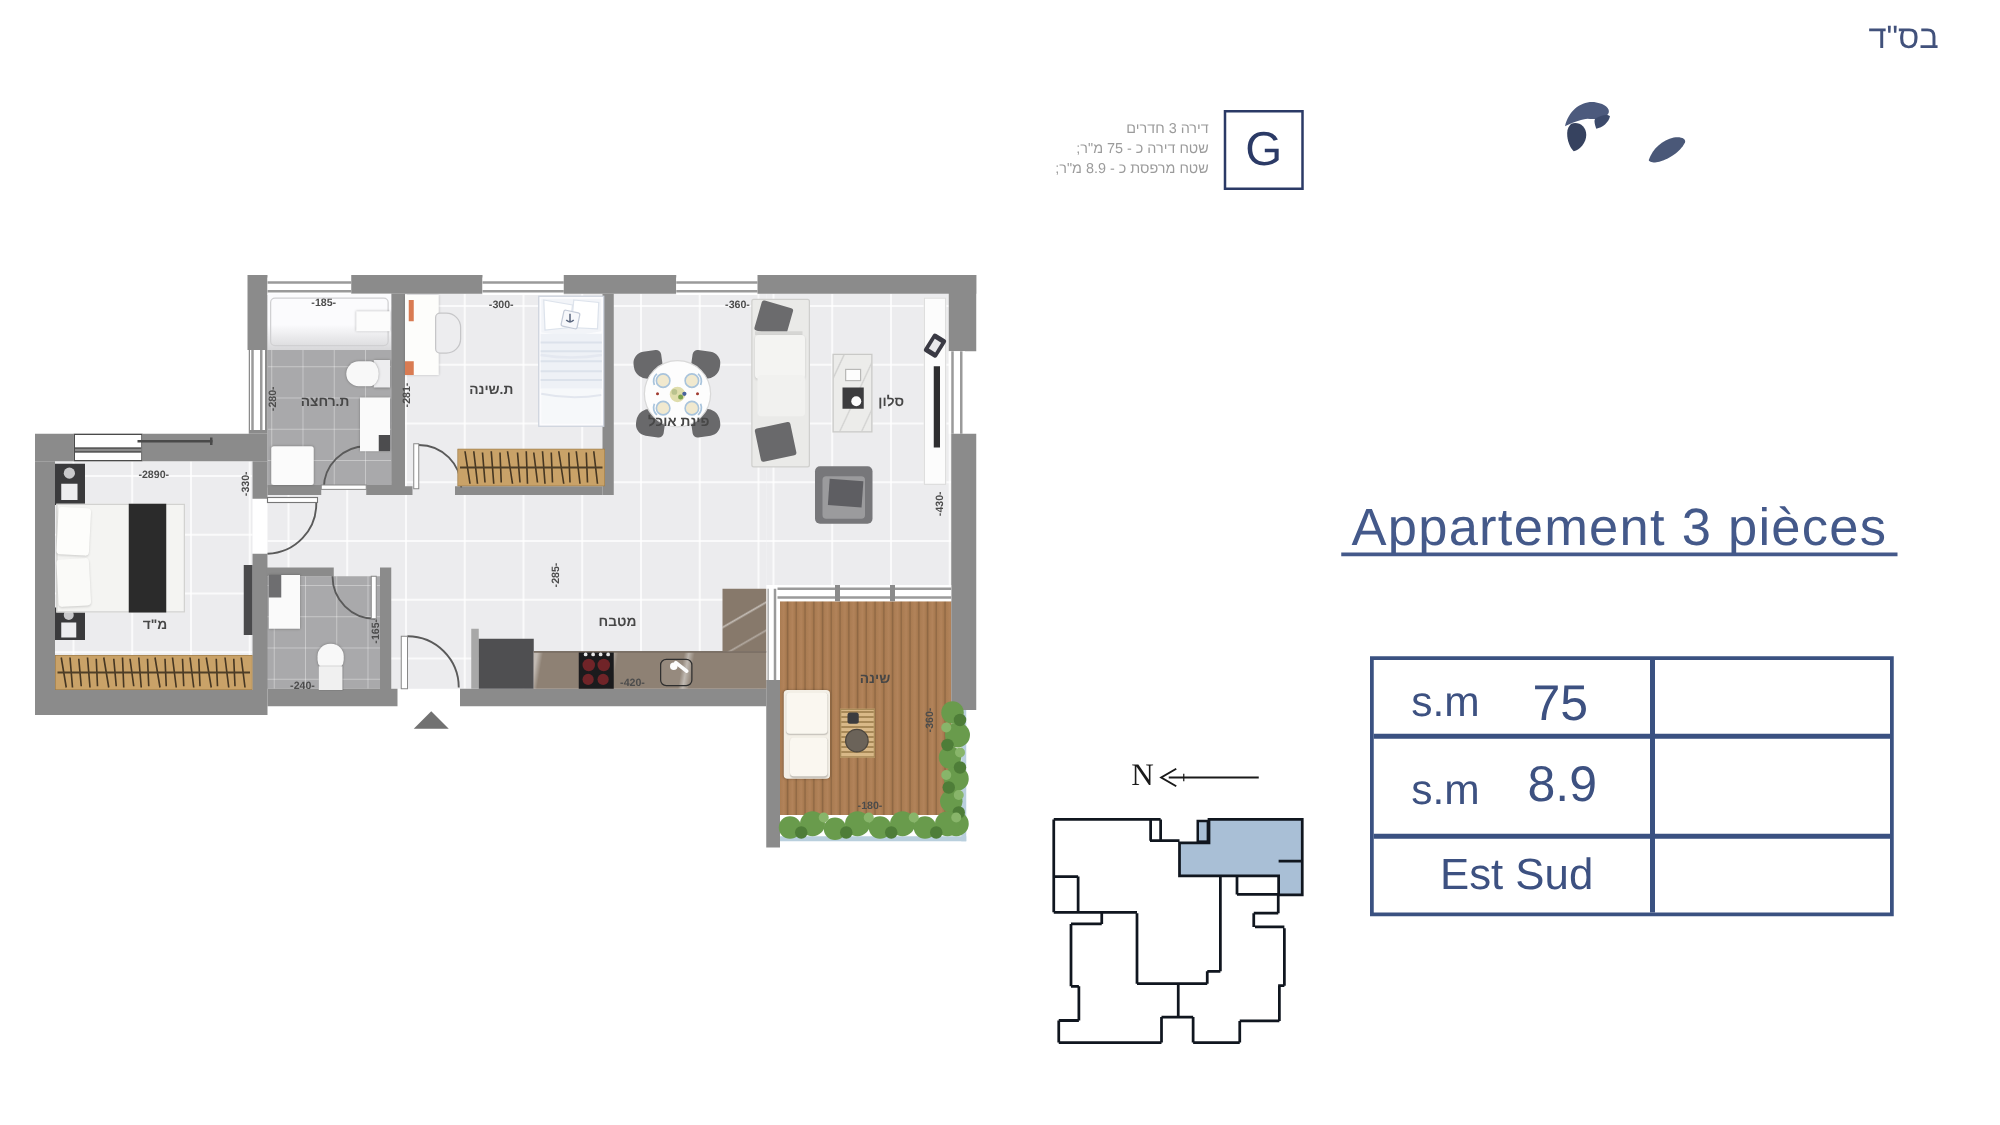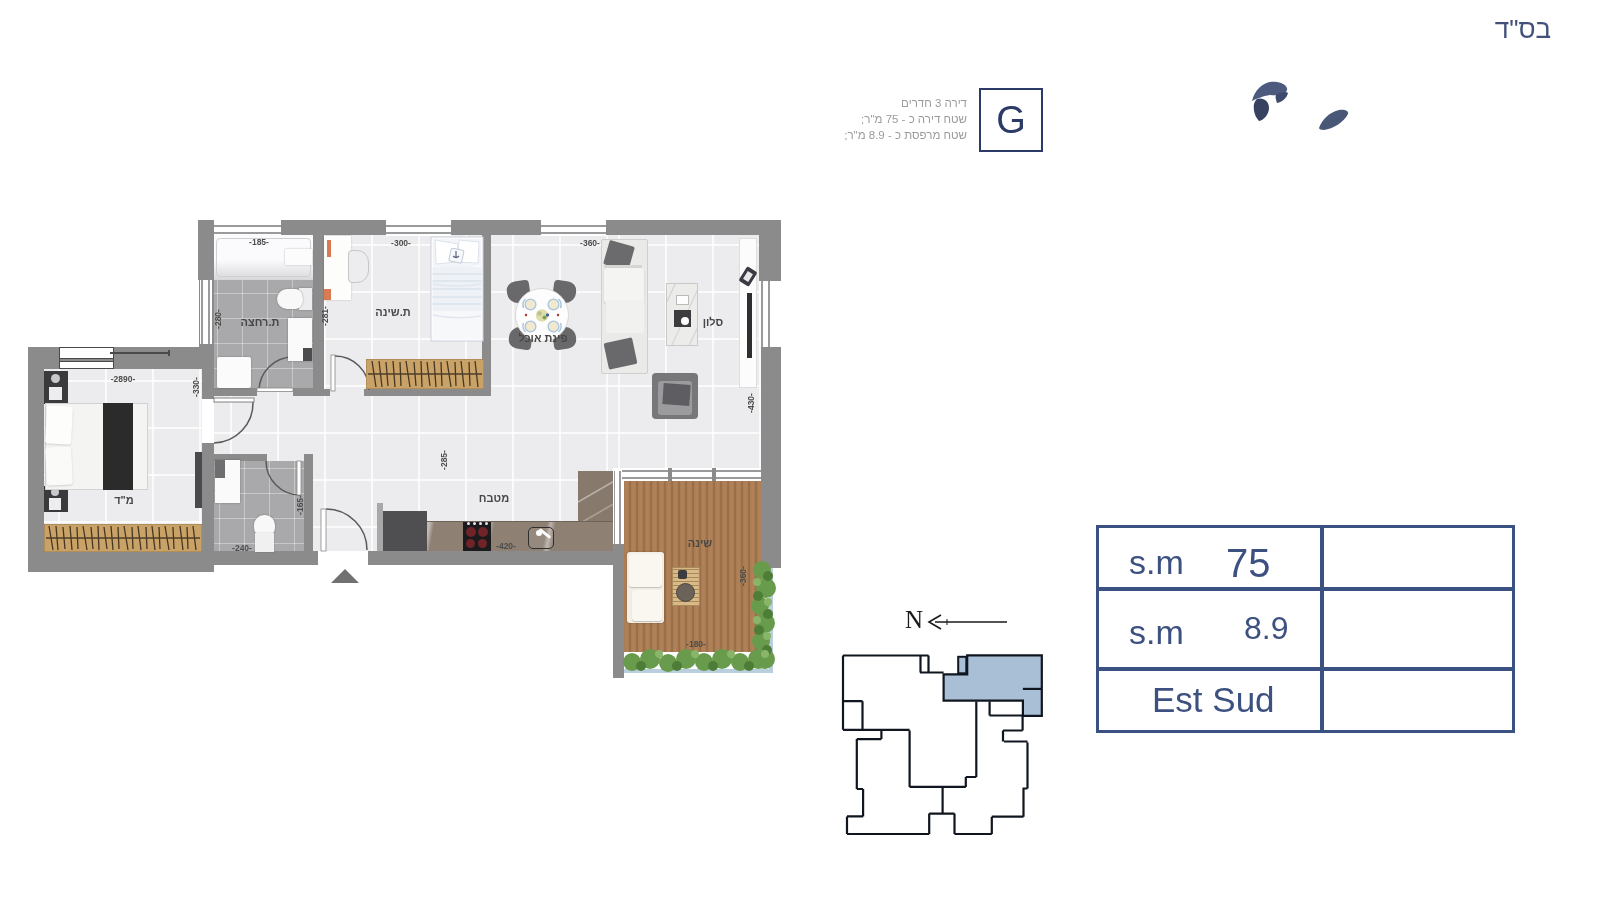--- a/index.html
+++ b/index.html
@@ -25,34 +25,35 @@
 
 <div class="abs" style="left:979px;top:88px;width:60px;height:60px;border:2px solid #2b3a66;background:#fff;text-align:center;line-height:60px;font-size:38px;color:#2b3a66;">G</div>
 
 <svg class="abs" style="left:1245px;top:76px;" width="110" height="60" viewBox="0 0 110 60">
 <path d="M7,25 C10,12 21,4 32,6 C39,7 43,11 42,14 C41,18 33,20 25,19 C18,20 11,23 7,25 Z" fill="#4c5a7d"></path>
 <path d="M31,19 C36,16 41,15 43,17 C42,22 37,26 32,27 C31,24 30,21 31,19 Z" fill="#3c4a6b"></path>
 <path d="M12,23 C18,21 24,25 24,32 C24,38 19,44 14,45 C10,41 8,34 9,28 C10,25 11,24 12,23 Z" fill="#36425f"></path>
 <path d="M74,52 C77,43 85,36 94,34 C100,33 104,35 103,38 C99,46 88,53 79,54 C76,54 74,53 74,52 Z" fill="#4a5878"></path>
 </svg>
 
+<div class="abs" style="left:1073px;top:402px;width:445px;text-align:center;font-size:42px;line-height:40px;letter-spacing:1px;color:#44598a;border-bottom:3px solid #44598a;">Appartement 3 pièces</div>
 
 <div class="abs" style="left:1096px;top:525px;width:413px;height:202px;border:3.5px solid #3a5181;color:#3d5181;">
 
   <div class="abs" style="left:221px;top:0;width:3.5px;height:100%;background:#3a5181;"></div>
 
   <div class="abs" style="left:0;top:59px;width:100%;height:3.5px;background:#3a5181;"></div>
 
   <div class="abs" style="left:0;top:139px;width:100%;height:3.5px;background:#3a5181;"></div>
 
   <div class="abs" style="left:30px;top:15px;font-size:34px;">s.m</div>
   <div class="abs" style="left:127px;top:15px;font-size:40px;line-height:40px;">75</div>
 
   <div class="abs" style="left:30px;top:85px;font-size:34px;">s.m</div>
-  <div class="abs" style="left:123px;top:80px;font-size:32px;line-height:40px;margin-left:22px;">8.9</div>
+  <div class="abs" style="left:123px;top:80px;font-size:40px;line-height:40px;">8.9</div>
 
 
   <div class="abs" style="left:53px;top:152px;font-size:35px;">Est Sud</div>
 </div>
 
 <svg class="abs" style="left:895px;top:605px;" width="120" height="30" viewBox="0 0 120 30">
 <text x="10" y="23" font-family="Liberation Serif, serif" font-size="25" fill="#1a1a1a">N</text>
 <line x1="40" y1="17" x2="112" y2="17" stroke="#1a1a1a" stroke-width="1.6"></line>
 <path d="M46 10 L34 17 L46 24" fill="none" stroke="#1a1a1a" stroke-width="1.6"></path>
 <line x1="52" y1="14" x2="52" y2="20" stroke="#1a1a1a" stroke-width="1"></line>

